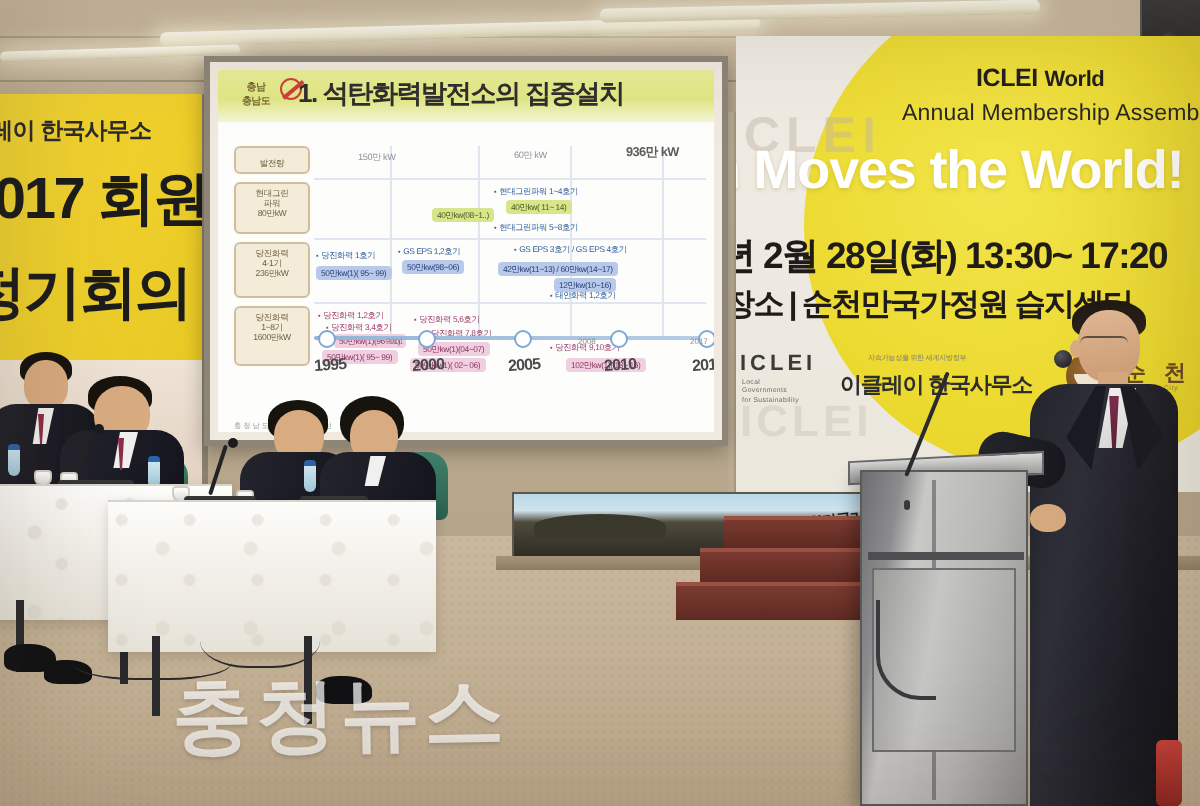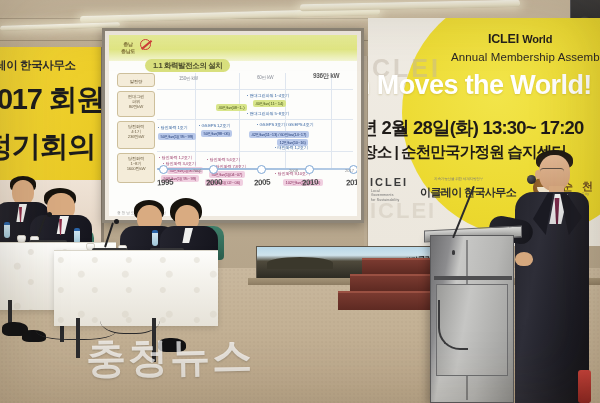--- a/index.html
+++ b/index.html
@@ -259,21 +259,21 @@
     <div class="bl-l2">정기회의</div>
   </div>
   <div class="banner-left-foot"></div>
 
   <div class="screen-frame">
     <div class="slide">
 
       <div class="slide-hdr"></div>
       <div class="slide-logo">충남<br>충남도</div>
       <div class="slide-nocircle"></div>
-      <div class="slide-sub">1.1 화력발전소의 설치</div>
+      <div class="slide-title">1. 석탄화력발전소의 집중설치</div>
 
       <div class="chart-area">
 
         <div class="row-label" style="top:0px;height:14px;line-height:10px;padding-top:3px;">발전량</div>
         <div class="row-label" style="top:18px;height:26px;">현대그린<br>파워<br>80만kW</div>
         <div class="row-label" style="top:48px;height:28px;">당진화력<br>4·1기<br>236만kW</div>
         <div class="row-label" style="top:80px;height:30px;">당진화력<br>1~8기<br>1600만kW</div>
 
         <div class="grid-row" style="top:16px;"></div>
         <div class="grid-row" style="top:46px;"></div>

